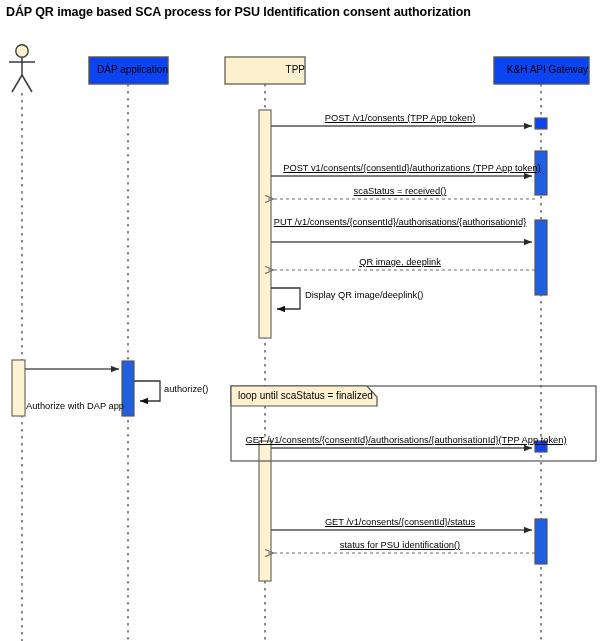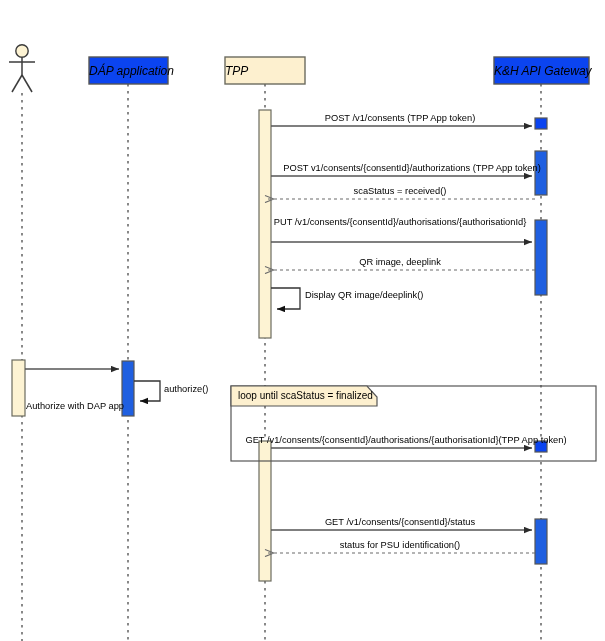--- a/index.html
+++ b/index.html
@@ -37,41 +37,41 @@
     width: 605px;
     height: 641px;
   }
   .msg-label {
     position: absolute;
     font-size: 9.3px;
     white-space: nowrap;
     color: #000;
     line-height: 11px;
   }
-  .msg-label.center { transform: translateX(-50%); text-align: left; }
+  .msg-label.center { transform: translateX(-50%); text-align: left; text-decoration: underline; }
   .lifeline-label {
     position: absolute;
-    font-size: 12px;
+    font-size: 10px;
     white-space: nowrap;
-    text-align: left;
+    text-align: right;
     color: #000;
-    font-style: italic;
   }
   .frag-label {
     position: absolute;
     font-size: 10px;
     white-space: nowrap;
     color: #000;
   }
 </style>
 </head>
 <body>
 
 <div id="diagram-root">
 
+  <div class="title">DÁP QR image based SCA process for PSU Identification consent authorization</div>
 
   <svg class="canvas" viewBox="0 0 605 641">
     <defs>
       <marker id="arrowSolid" markerWidth="9" markerHeight="9" refX="8" refY="3.2" orient="auto" markerUnits="userSpaceOnUse">
         <path d="M0,0 L8,3.2 L0,6.4 z" fill="#2b2b2b"></path>
       </marker>
       <marker id="arrowOpen" markerWidth="10" markerHeight="10" refX="9" refY="3.6" orient="auto" markerUnits="userSpaceOnUse">
         <path d="M9,0 L0,3.6 L9,7.2" fill="none" stroke="#6a6a6a" stroke-width="1.1"></path>
       </marker>
       <marker id="arrowSolidL" markerWidth="9" markerHeight="9" refX="8" refY="3.2" orient="auto" markerUnits="userSpaceOnUse">

